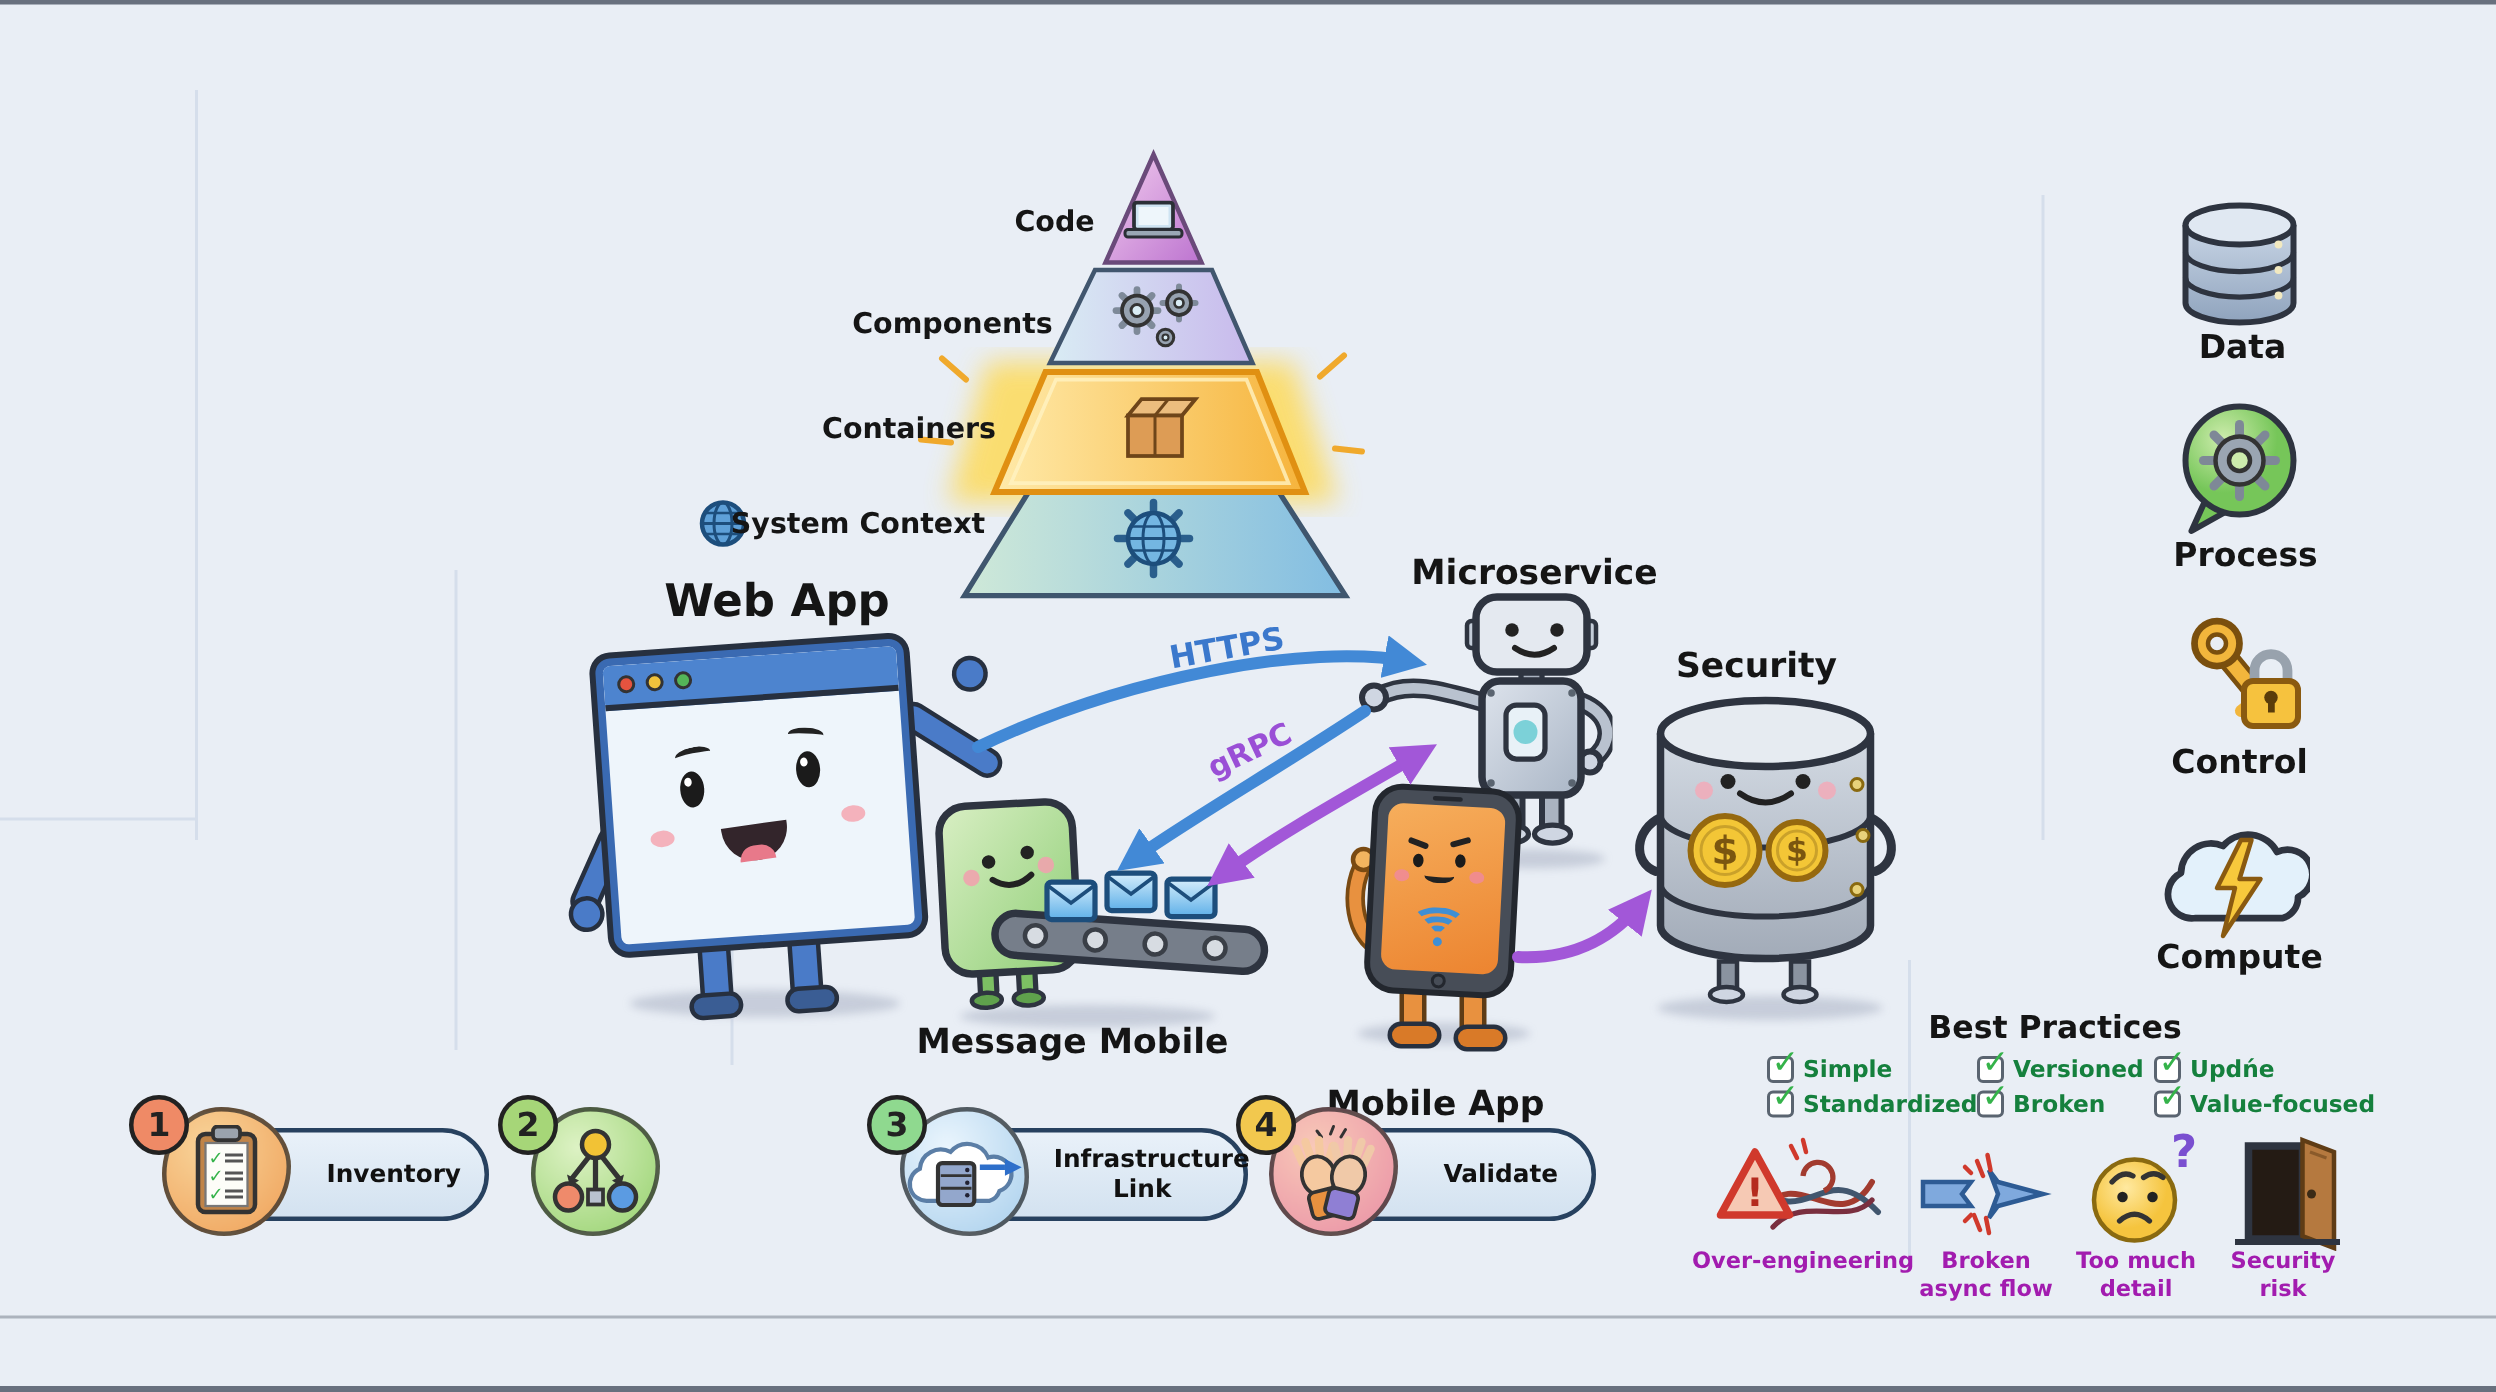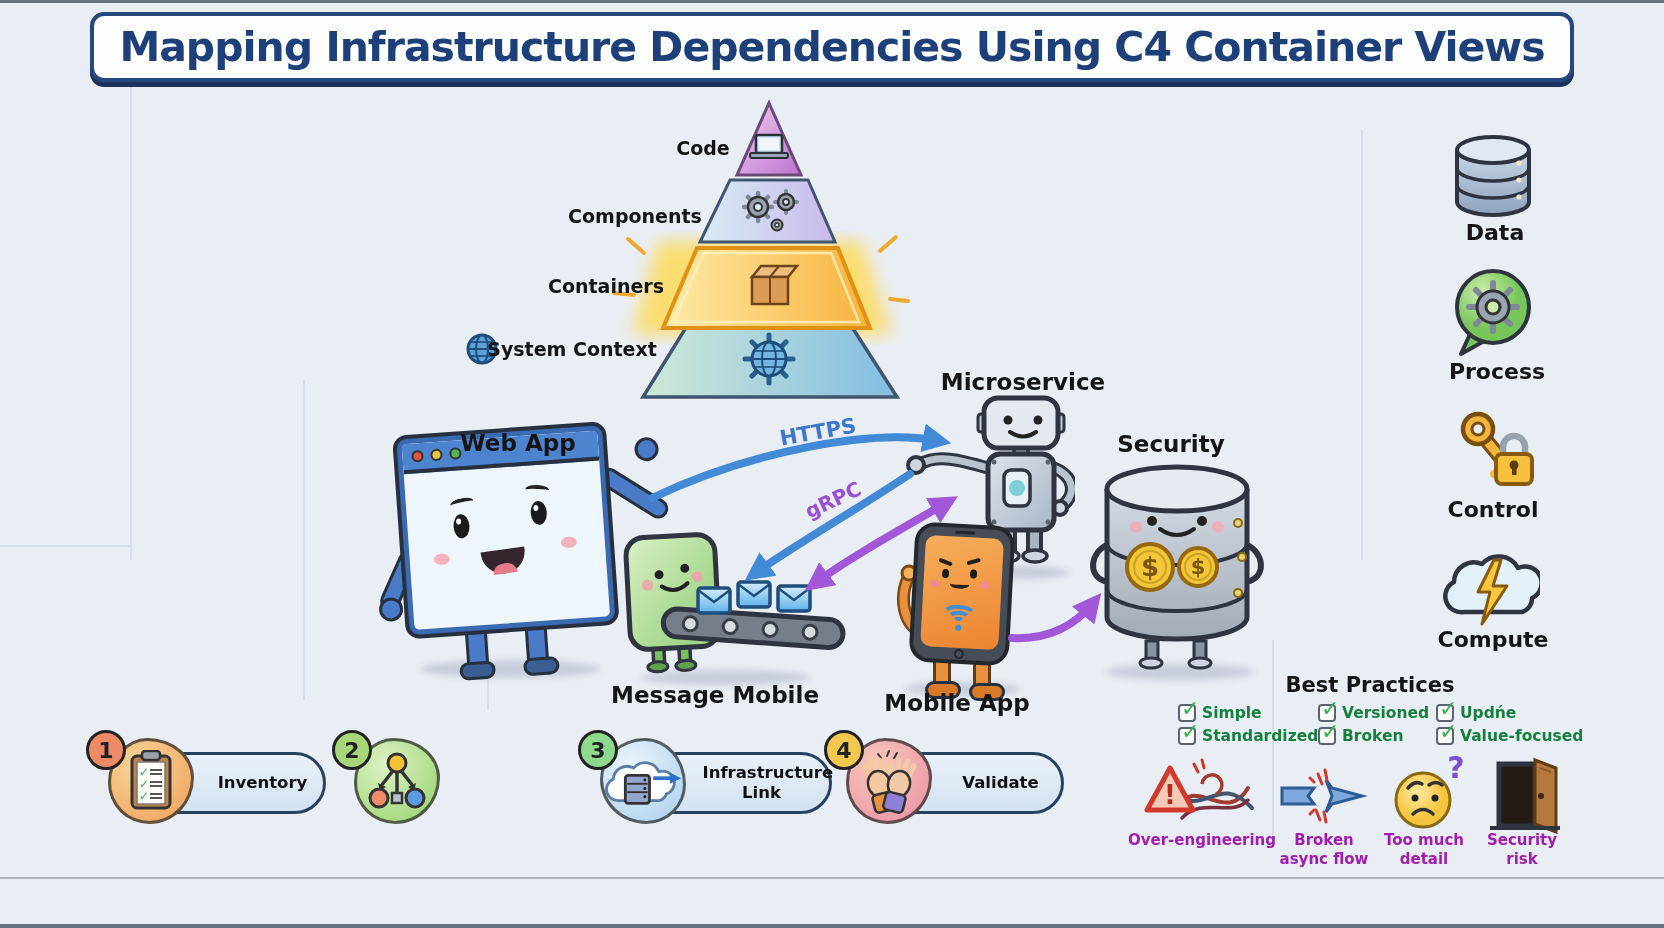--- a/index.html
+++ b/index.html
@@ -86,23 +86,20 @@
   <div class="frame-line" style="top:0;height:3px"></div>
   <div class="frame-line" style="top:924px;height:4px"></div>
   <div class="gline" style="left:130px;top:60px;width:2px;height:500px"></div>
   <div class="gline" style="left:303px;top:380px;width:2px;height:320px"></div>
   <div class="gline" style="left:487px;top:600px;width:2px;height:110px"></div>
   <div class="gline" style="left:1272px;top:640px;width:2px;height:200px"></div>
   <div class="gline" style="left:1361px;top:130px;width:2px;height:430px"></div>
   <div class="gline" style="left:0;top:545px;width:130px;height:2px"></div>
   <div class="frame-line" style="top:877px;height:2px;opacity:.35"></div>
 
-  <div class="banner">
-    <h1>Mapping Infrastructure Dependencies Using C4 Container Views</h1>
-  </div>
 
   <svg class="absvg" style="left:600px;top:95px" width="320" height="312" viewBox="0 0 320 312">
     <defs>
       <linearGradient id="gCode" x1="0" y1="0" x2="1" y2="1">
           <stop offset="0" stop-color="#f2cdee"></stop>
           <stop offset="1" stop-color="#bd74d0"></stop>
         </linearGradient>
       <linearGradient id="gComp" x1="0" y1="0" x2="1" y2="0">
           <stop offset="0" stop-color="#d9ecf4"></stop>
           <stop offset="1" stop-color="#c8b9ec"></stop>
@@ -219,21 +216,21 @@
       </div>
       <div class="brow" style="left:44px;top:58px;transform:rotate(-8deg)"></div>
       <div class="brow" style="left:120px;top:50px;transform:rotate(6deg)"></div>
       <div class="eye" style="left:46px;top:74px"></div>
       <div class="eye" style="left:124px;top:66px"></div>
       <div class="blush" style="left:24px;top:112px"></div>
       <div class="blush" style="left:152px;top:104px"></div>
       <div class="mouth" style="left:72px;top:112px;transform:rotate(-4deg)"></div>
     </div>
   </div>
-  <div class="lbl" style="left:518px;top:443px;font-size:23px">Web App</div>
+  <div class="lbl" style="left:518px;top:401px;font-size:30px">Web App</div>
 
   <svg class="absvg" style="left:610px;top:522px" width="245" height="155" viewBox="0 0 245 155">
     <defs>
       <linearGradient id="gGreen" x1="0" y1="0" x2="1" y2="1">
           <stop offset="0" stop-color="#d9efc4"></stop>
           <stop offset="1" stop-color="#8fce76"></stop>
         </linearGradient>
       <linearGradient id="gEnv" x1="0" y1="0" x2="0" y2="1">
           <stop offset="0" stop-color="#d6eefc"></stop>
           <stop offset="1" stop-color="#5fb0e8"></stop>
@@ -366,21 +363,21 @@
       <div class="psmile" style="left:26px;top:42px"></div>
       <div>
         <div class="wifi-arc" style="left:19px;top:68px;width:36px;height:20px"></div>
         <div class="wifi-arc" style="left:25px;top:74px;width:24px;height:14px"></div>
         <div class="wifi-arc" style="left:31px;top:80px;width:12px;height:8px"></div>
         <div style="position:absolute;left:34px;top:88px;width:6px;height:6px;background:#3f8fd4;border-radius:50%"></div>
       </div>
     </div>
     <div class="home"></div>
   </div>
-  <div class="lbl" style="left:957px;top:703px;font-size:23px">Mobile App</div>
+  <div class="lbl" style="left:957px;top:736px;font-size:23px">Mobile App</div>
 
   <svg class="absvg" style="left:0;top:0;pointer-events:none" width="1664" height="928" viewBox="0 0 1664 928">
     <defs>
       <marker id="mb" viewBox="0 0 10 10" refX="6" refY="5" markerWidth="3.6" markerHeight="3.6" orient="auto-start-reverse">
         <path d="M0 0 L10 5 L0 10 z" fill="#4289d6"></path>
       </marker>
       <marker id="mp" viewBox="0 0 10 10" refX="6" refY="5" markerWidth="3.6" markerHeight="3.6" orient="auto-start-reverse">
         <path d="M0 0 L10 5 L0 10 z" fill="#a257d8"></path>
       </marker>
     </defs>

